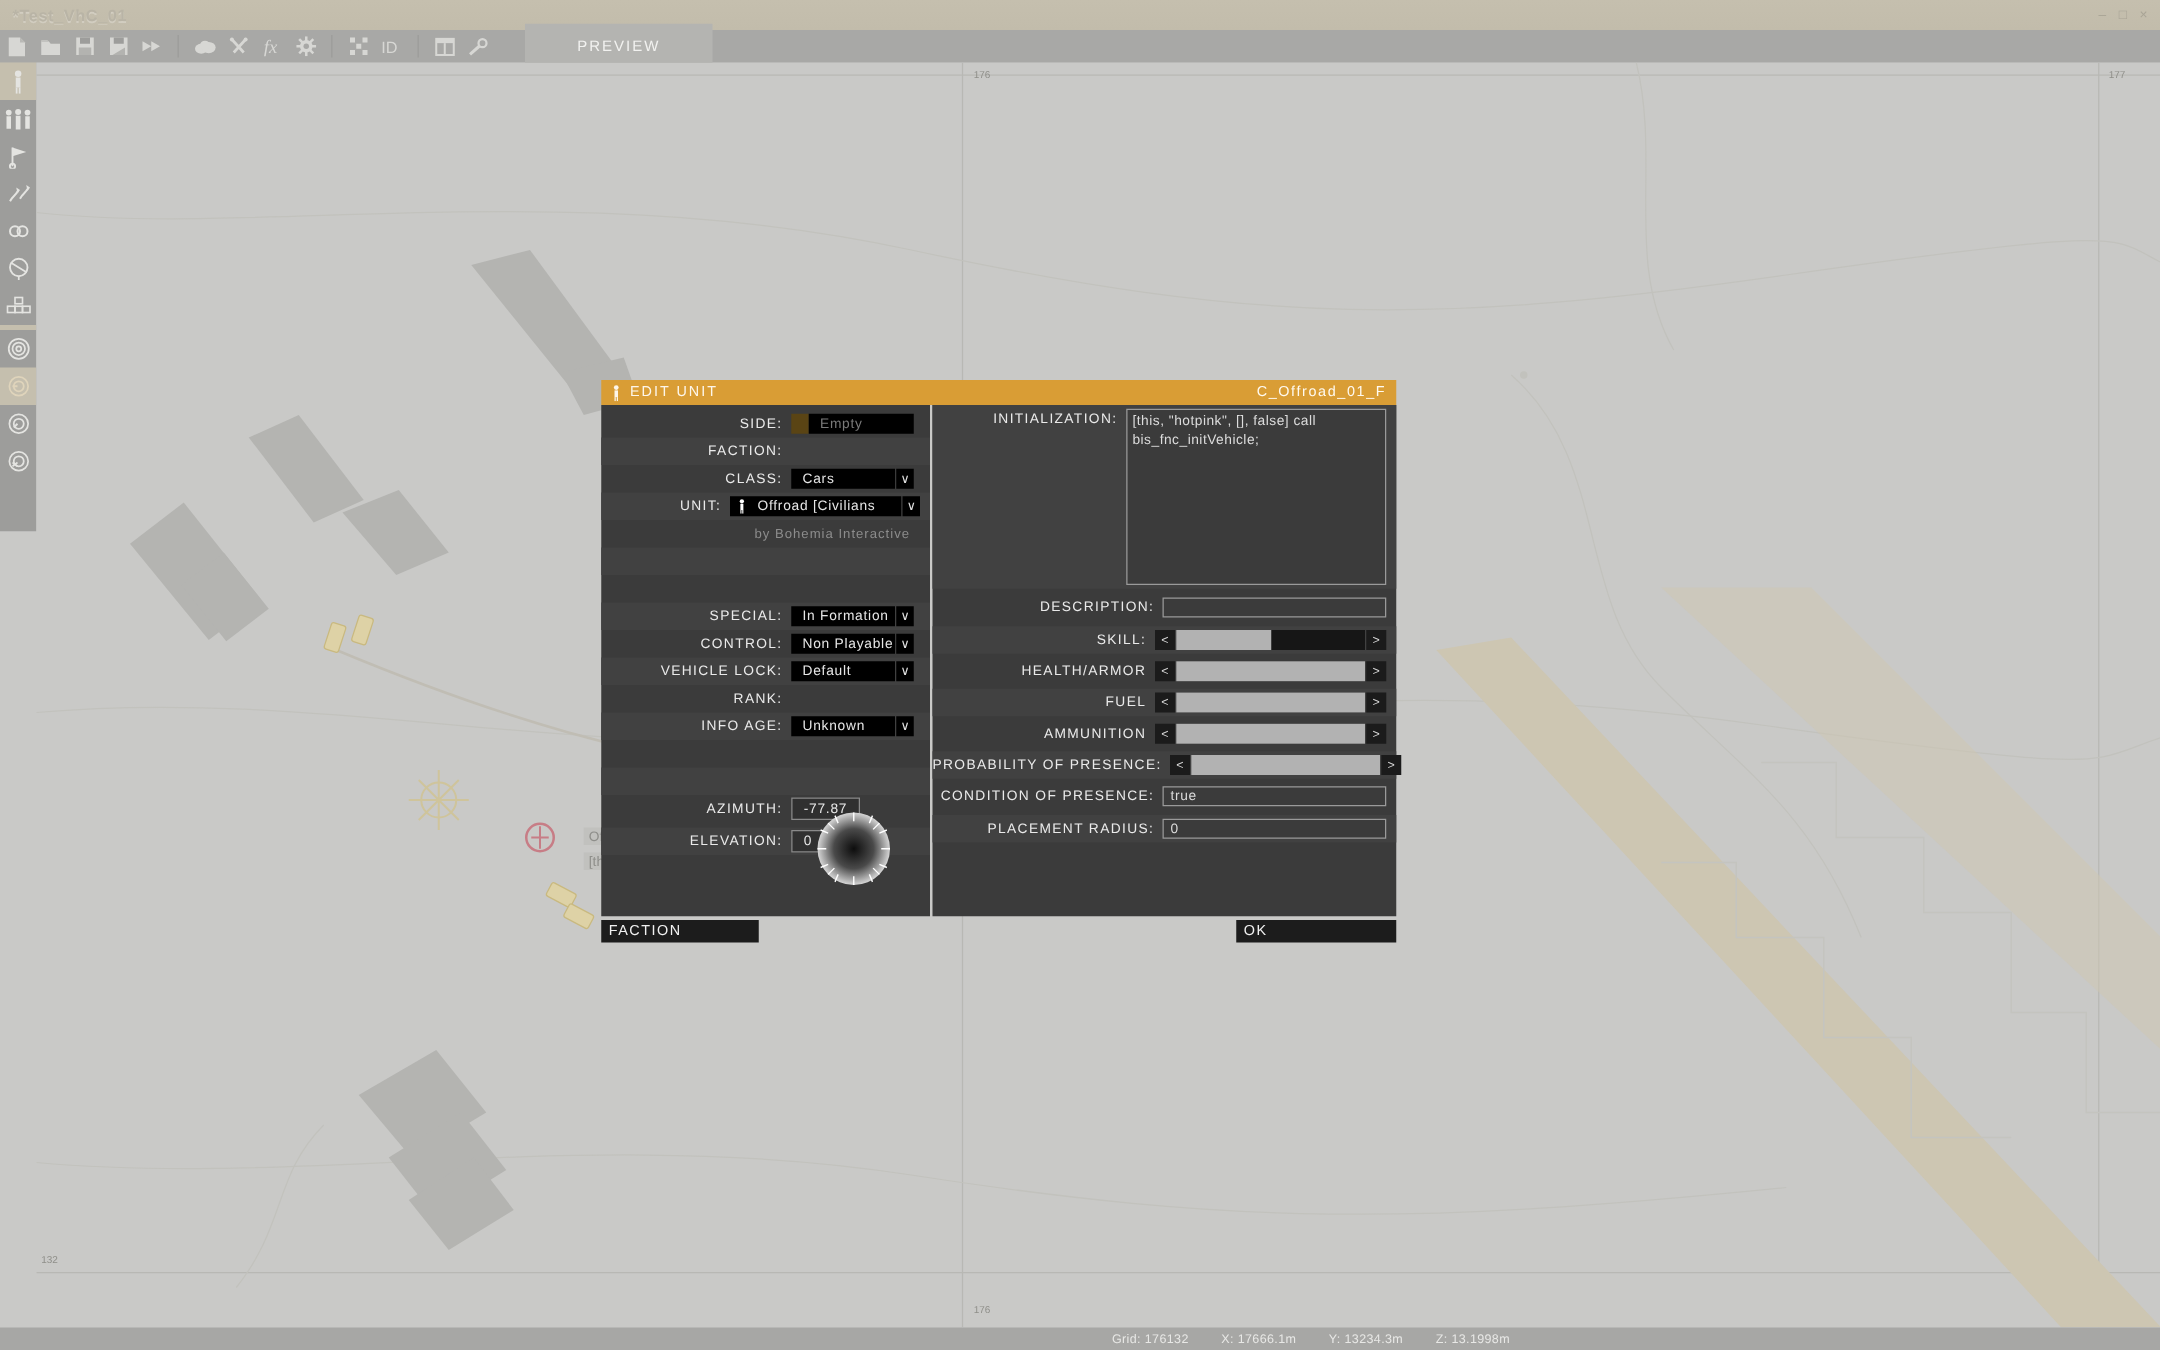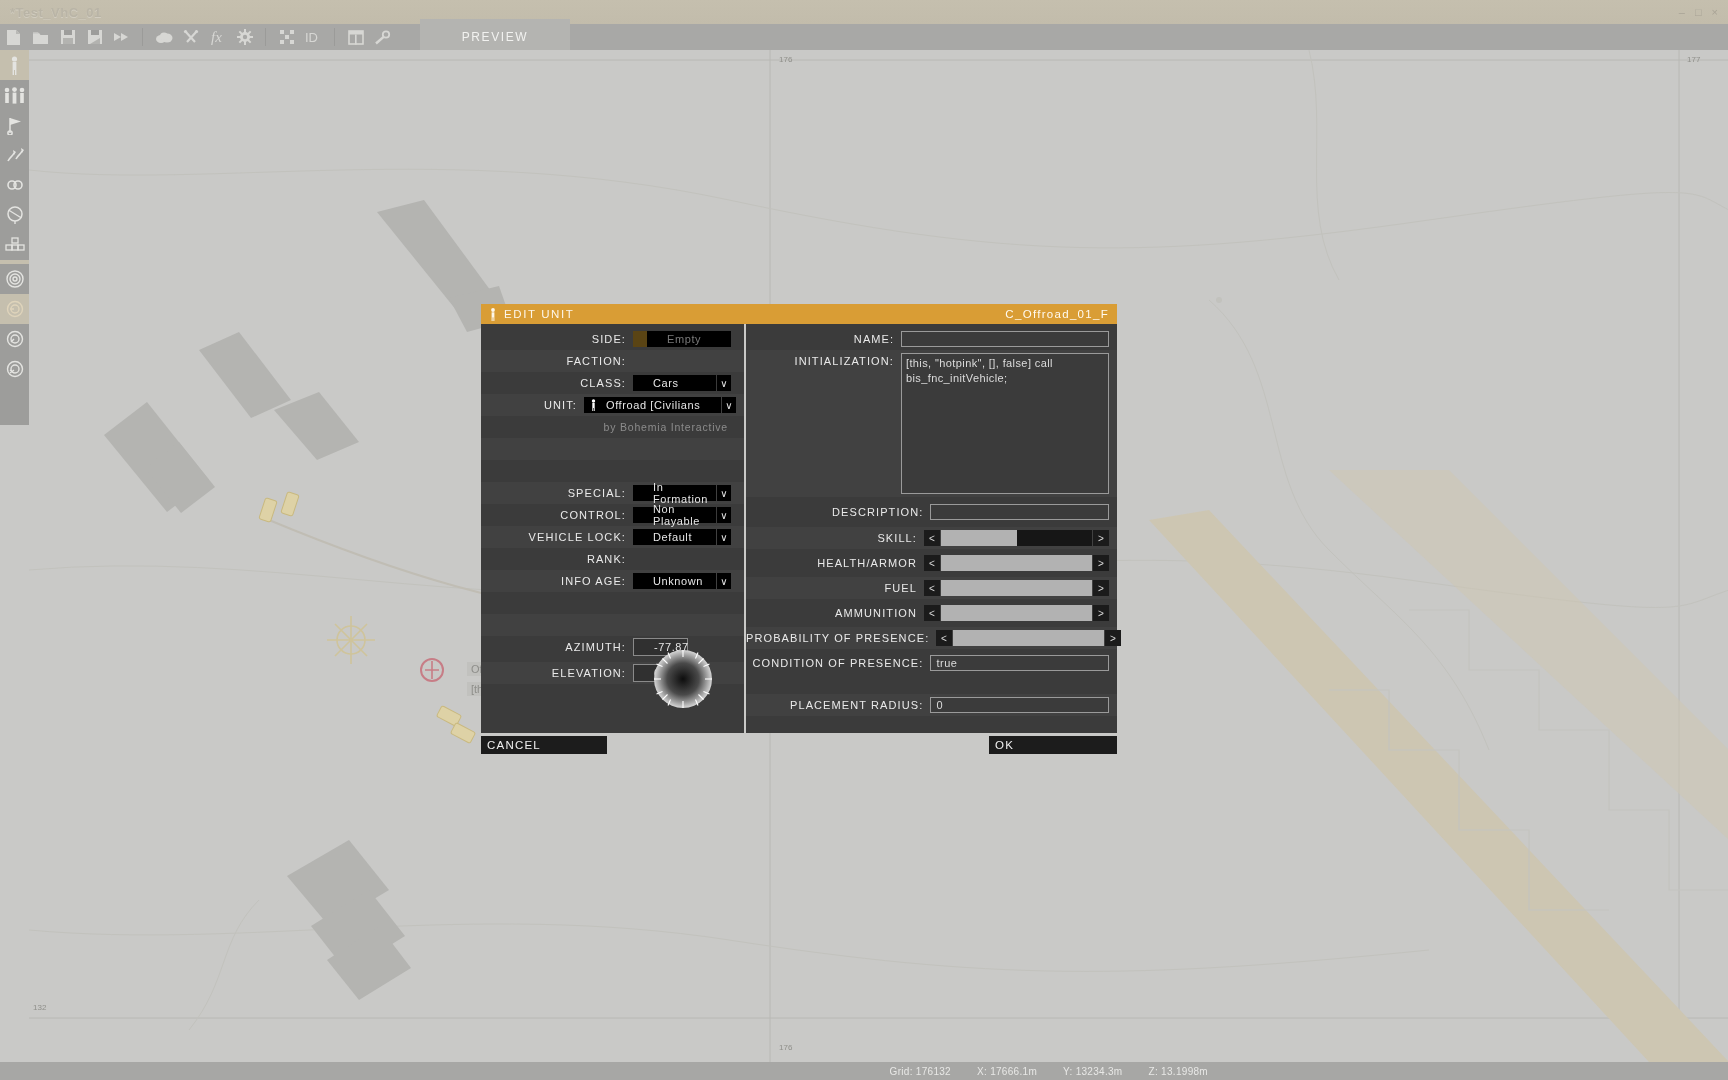--- a/index.html
+++ b/index.html
@@ -109,21 +109,21 @@
   .lbl {
     font-size: 11px; letter-spacing: 1.1px; color: #eaeaea;
     text-align: right; padding-right: 7px; white-space: nowrap;
   }
   .col-left  .lbl { width: 152px; }
   .col-right .lbl { width: 190px; }
 
   .fld {
     height: 16px; background: #000;
     color: #e6e6e6; font-size: 11px;
-    display: flex; align-items: center; padding-left: 20px;
+    display: flex; align-items: center; padding-left: 9px;
     letter-spacing: .6px;
   }
   .fld.dim { color: #7a7a7a; }
   .fld.grayfill { background: #303030; }
 
   .combo { position: relative; display: flex; align-items: center; }
   .combo .caret {
     width: 14px; height: 16px; background: #000; color: #e3e3e3;
     font-size: 10px; display: flex; align-items: center; justify-content: center;
     margin-left: 1px;
@@ -614,24 +614,20 @@
               <line x1="45" y1="56.5" x2="42.5" y2="50.5"></line>
             </g>
           </svg>
         </div>
       </div>
 
       <div class="col-split"></div>
 
       <div class="col-right">
 
-        <div class="row" style="margin-top:4px;">
-          <span class="lbl">NAME:</span>
-          <div class="inputbox" style="width:255px;height:16px;"></div>
-        </div>
 
         <div class="row alt" style="height:147px;align-items:flex-start;padding-top:3px;">
           <span class="lbl" style="margin-top:2px;">INITIALIZATION:</span>
           <div class="initbox" style="width:255px;height:141px;">[this, "hotpink", [], false] call
 bis_fnc_initVehicle;</div>
         </div>
 
         <div class="row" style="margin-top:4px;">
           <span class="lbl">DESCRIPTION:</span>
           <div class="inputbox" style="width:184px;height:16px;"></div>
@@ -690,28 +686,28 @@
             </div>
             <div class="arrowbtn">&gt;</div>
           </div>
         </div>
 
         <div class="row" style="margin-top:3px;">
           <span class="lbl">CONDITION OF PRESENCE:</span>
           <div class="inputbox" style="width:184px;height:16px;">true</div>
         </div>
 
-        <div class="row alt" style="margin-top:20px;">
+        <div class="row alt" style="margin-top:4px;">
           <span class="lbl">PLACEMENT RADIUS:</span>
           <div class="inputbox" style="width:184px;height:16px;">0</div>
         </div>
 
       </div>
     </div>
 
     <div class="dlg-footer">
-      <div class="btn cancel">CANCEL</div>
+      <div class="btn cancel">FACTION</div>
       <div class="btn ok">OK</div>
     </div>
 
   </div>
 
 </div>
 
 </body></html>

